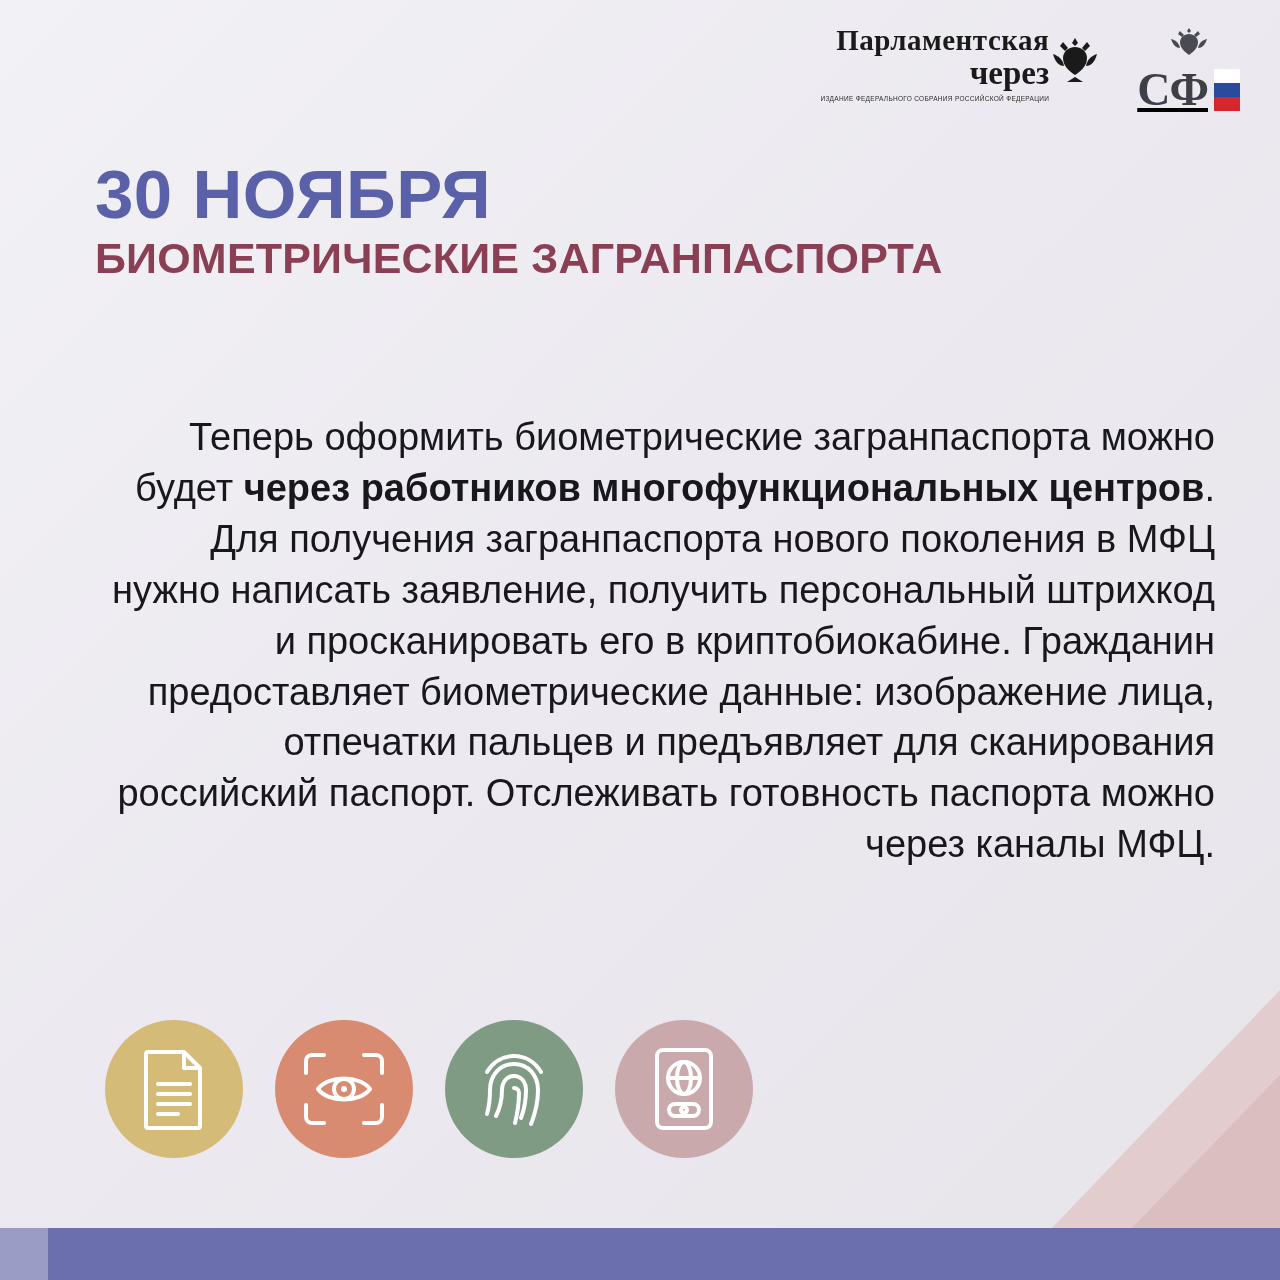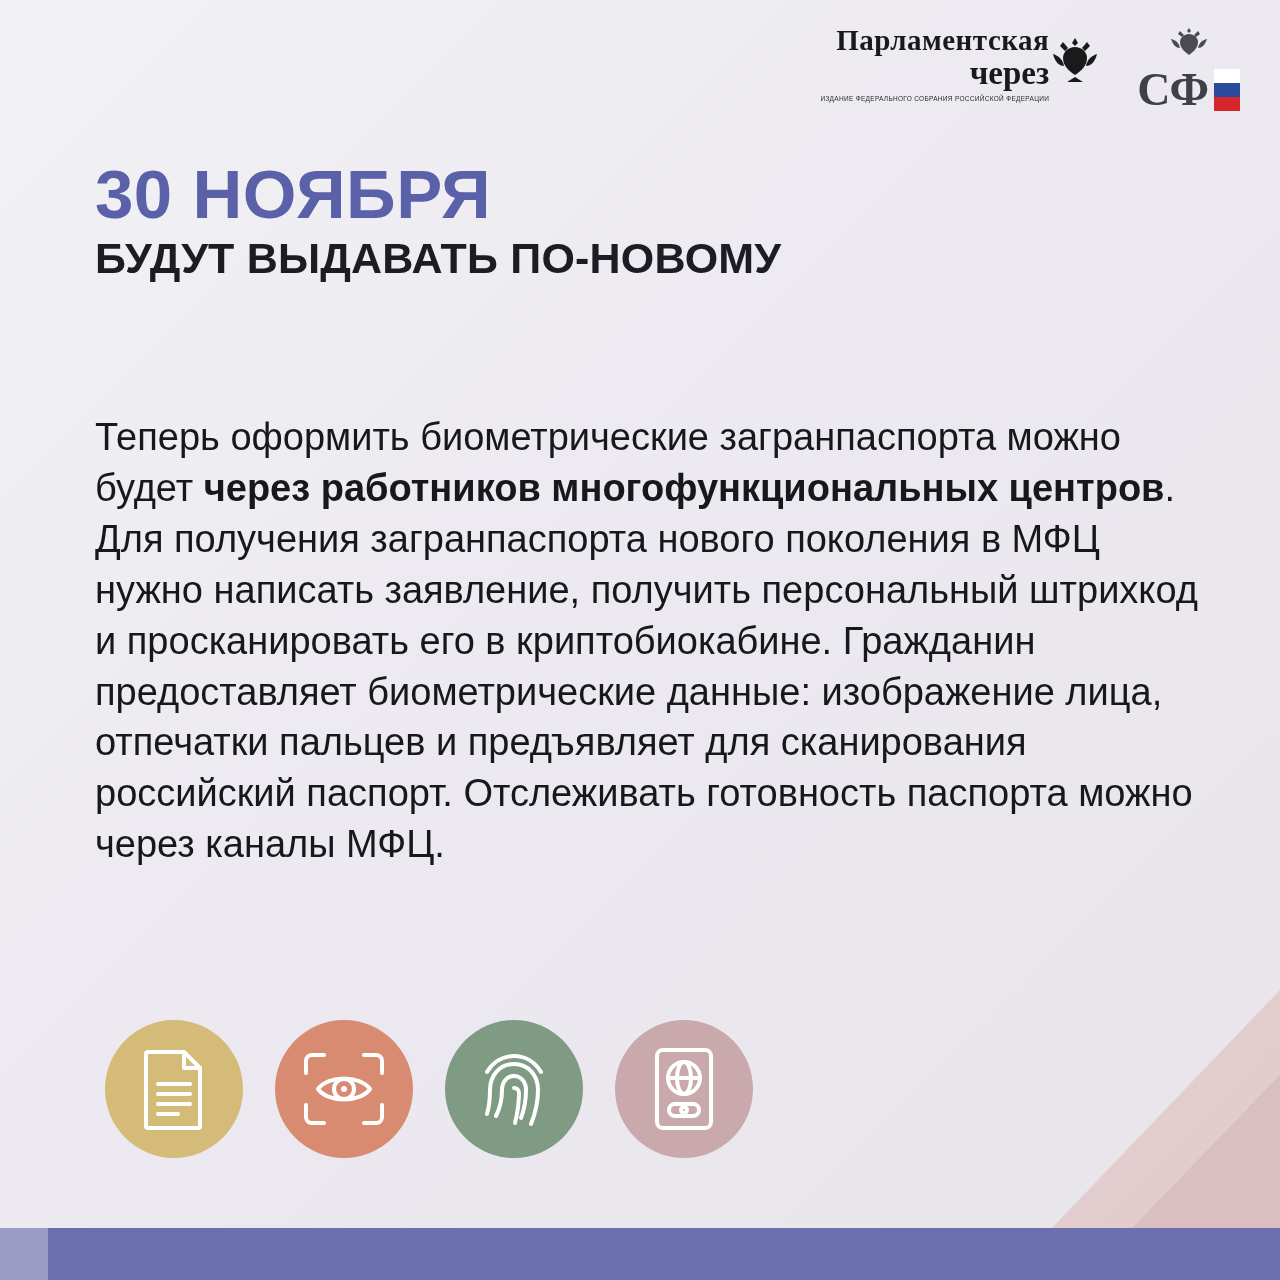--- a/index.html
+++ b/index.html
@@ -115,20 +115,21 @@
   }
   .sf-eagle {
     font-size: 30px;
     line-height: 1;
     color: #4a4a52;
   }
   .sf-row {
     display: flex;
     align-items: center;
     gap: 6px;
+    text-decoration: underline;
   }
   .sf-letters {
     font-family: "Liberation Serif", serif;
     font-size: 46px;
     font-weight: 700;
     color: #3f3f47;
     line-height: 1;
     letter-spacing: -1px;
   }
   .flag {
@@ -177,20 +178,21 @@
 
   
   .body-text {
     position: absolute;
     left: 95px;
     top: 412px;
     width: 1120px;
     font-size: 38px;
     line-height: 1.34;
     color: #17171c;
+    text-align: right;
   }
   .body-text b { font-weight: 700; }
 
   
   .icon-row {
     position: absolute;
     left: 105px;
     bottom: 122px;
     display: flex;
     gap: 32px;
@@ -255,21 +257,21 @@
           <i class="w"></i>
             <i class="b"></i>
             <i class="r"></i>
         </span>
       </div>
     </div>
   </div>
 
   <div class="headline">
     <div class="h-date">30 НОЯБРЯ</div>
-    <div class="h-sub2">БУДУТ ВЫДАВАТЬ ПО-НОВОМУ</div>
+    <div class="h-sub">БИОМЕТРИЧЕСКИЕ ЗАГРАНПАСПОРТА</div>
   </div>
 
   <div class="body-text">
     <span>Теперь оформить биометрические загранпаспорта можно будет </span><b>через работников многофункциональных центров</b><span>. Для получения загранпаспорта нового поколения в МФЦ нужно написать заявление, получить персональный штрихкод и просканировать его в криптобиокабине. Гражданин предоставляет биометрические данные: изображение лица, отпечатки пальцев и предъявляет для сканирования российский паспорт. Отслеживать готовность паспорта можно через каналы МФЦ.</span>
   </div>
 
   <div class="icon-row">
 
     <div class="icon-circle" style="background:#d4bb78">
       <svg width="72" height="82" viewBox="0 0 72 82" aria-hidden="true">

